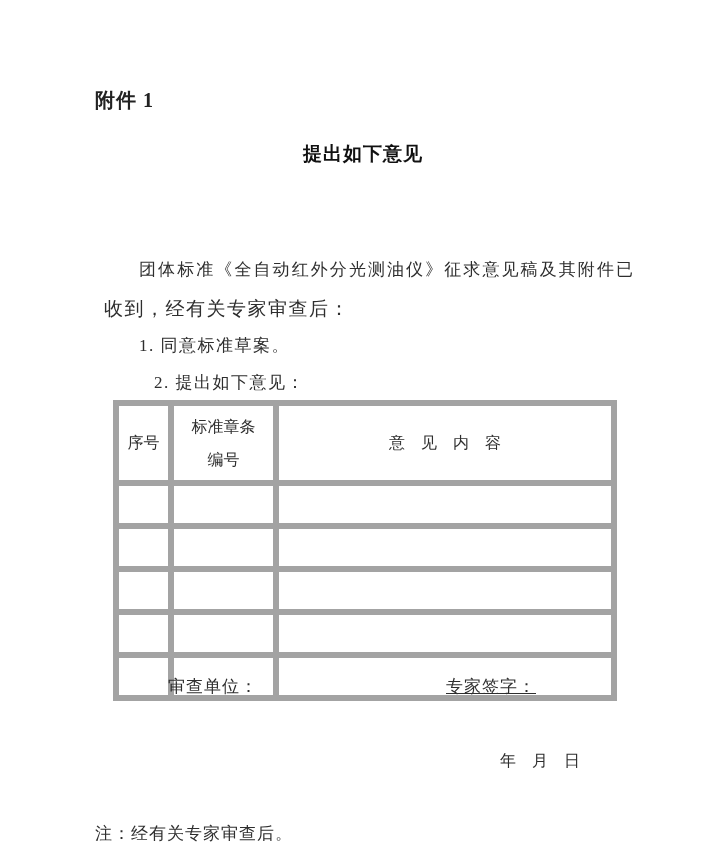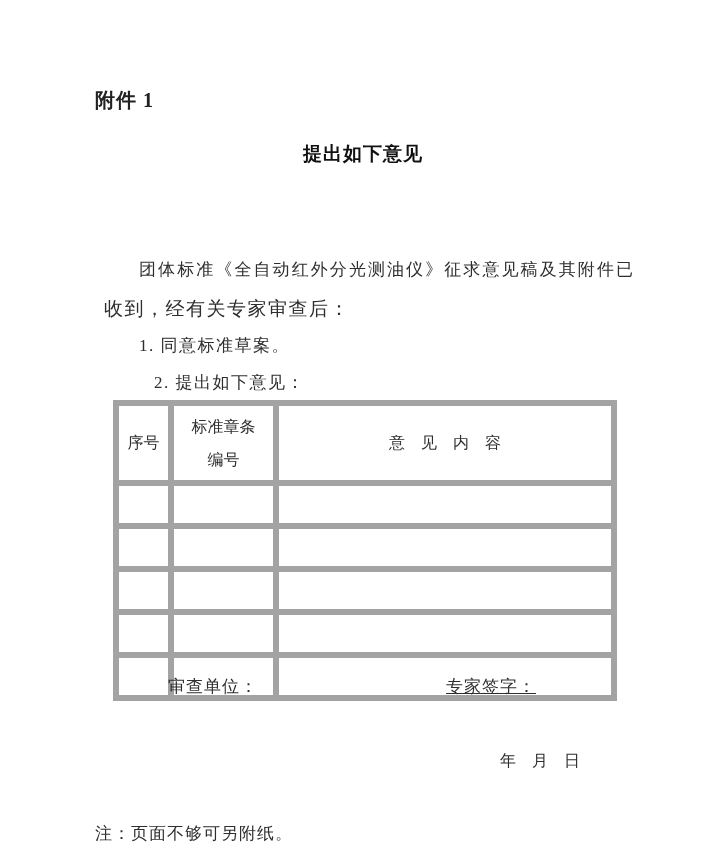--- a/index.html
+++ b/index.html
@@ -166,15 +166,15 @@
         </tr>
       </tbody>
   </table>
 
   <div class="abs review-unit-label">审查单位：</div>
 
   <div class="abs expert-signature-label">专家签字：</div>
 
   <div class="abs date-line">年　月　日</div>
 
-  <div class="abs note-line">注：页面不够可另附纸。</div>
+  <div class="abs note-line">注：经有关专家审查后。</div>
 
 </div>
 
 </body></html>

